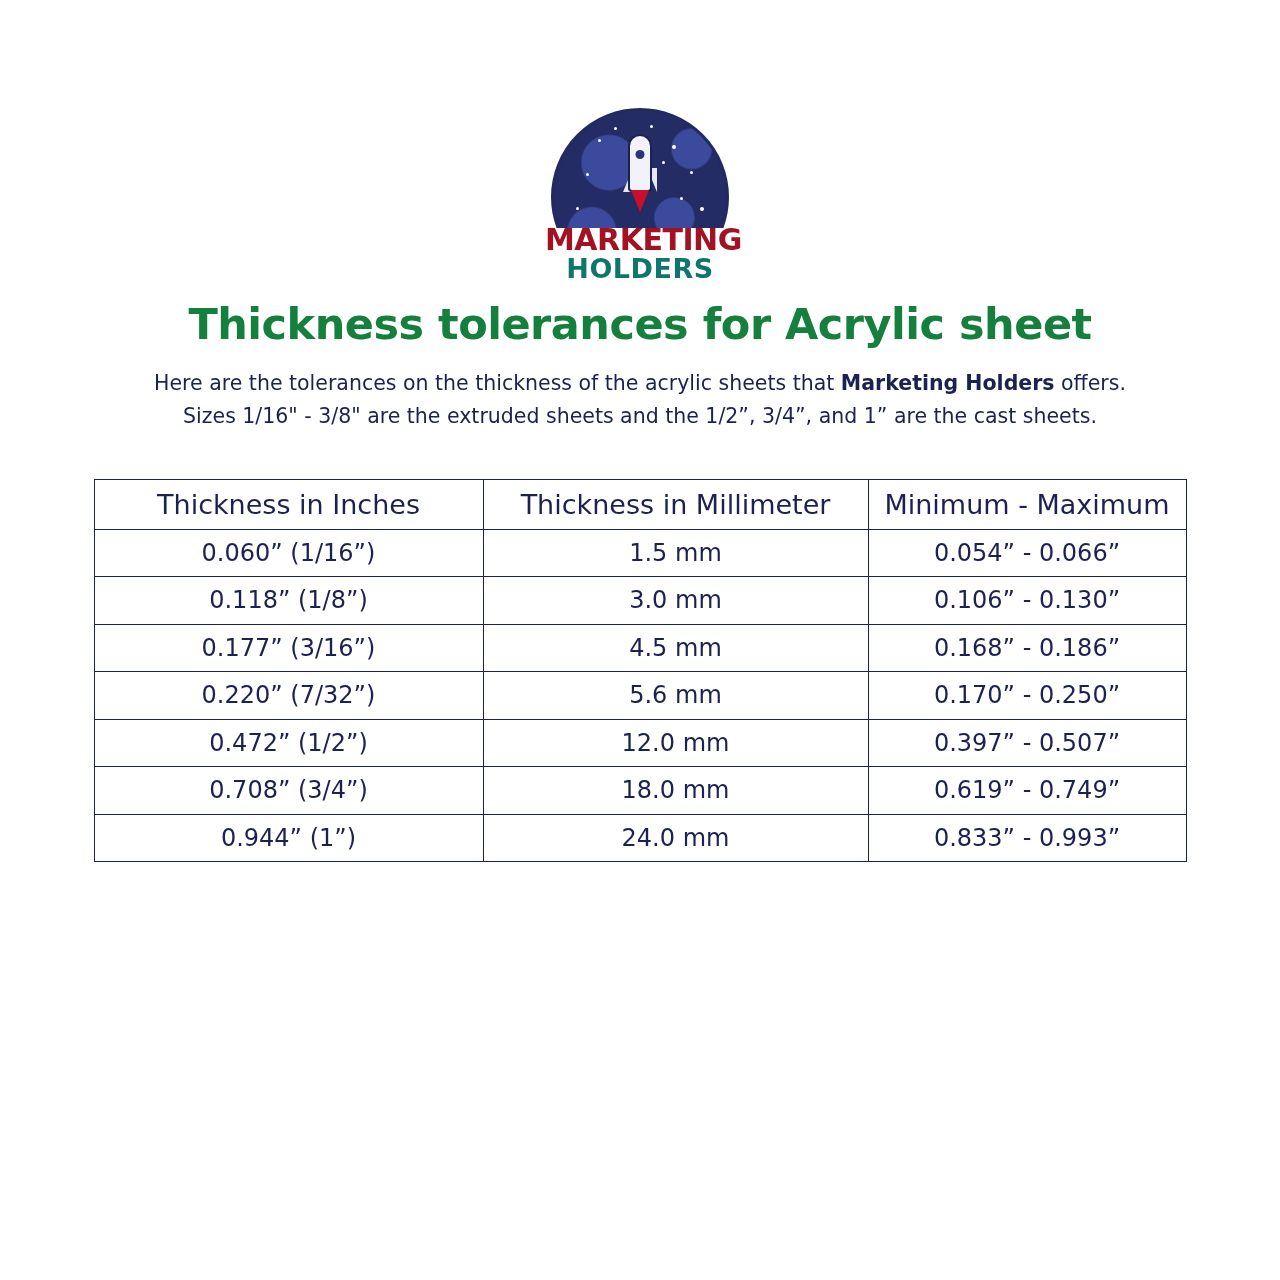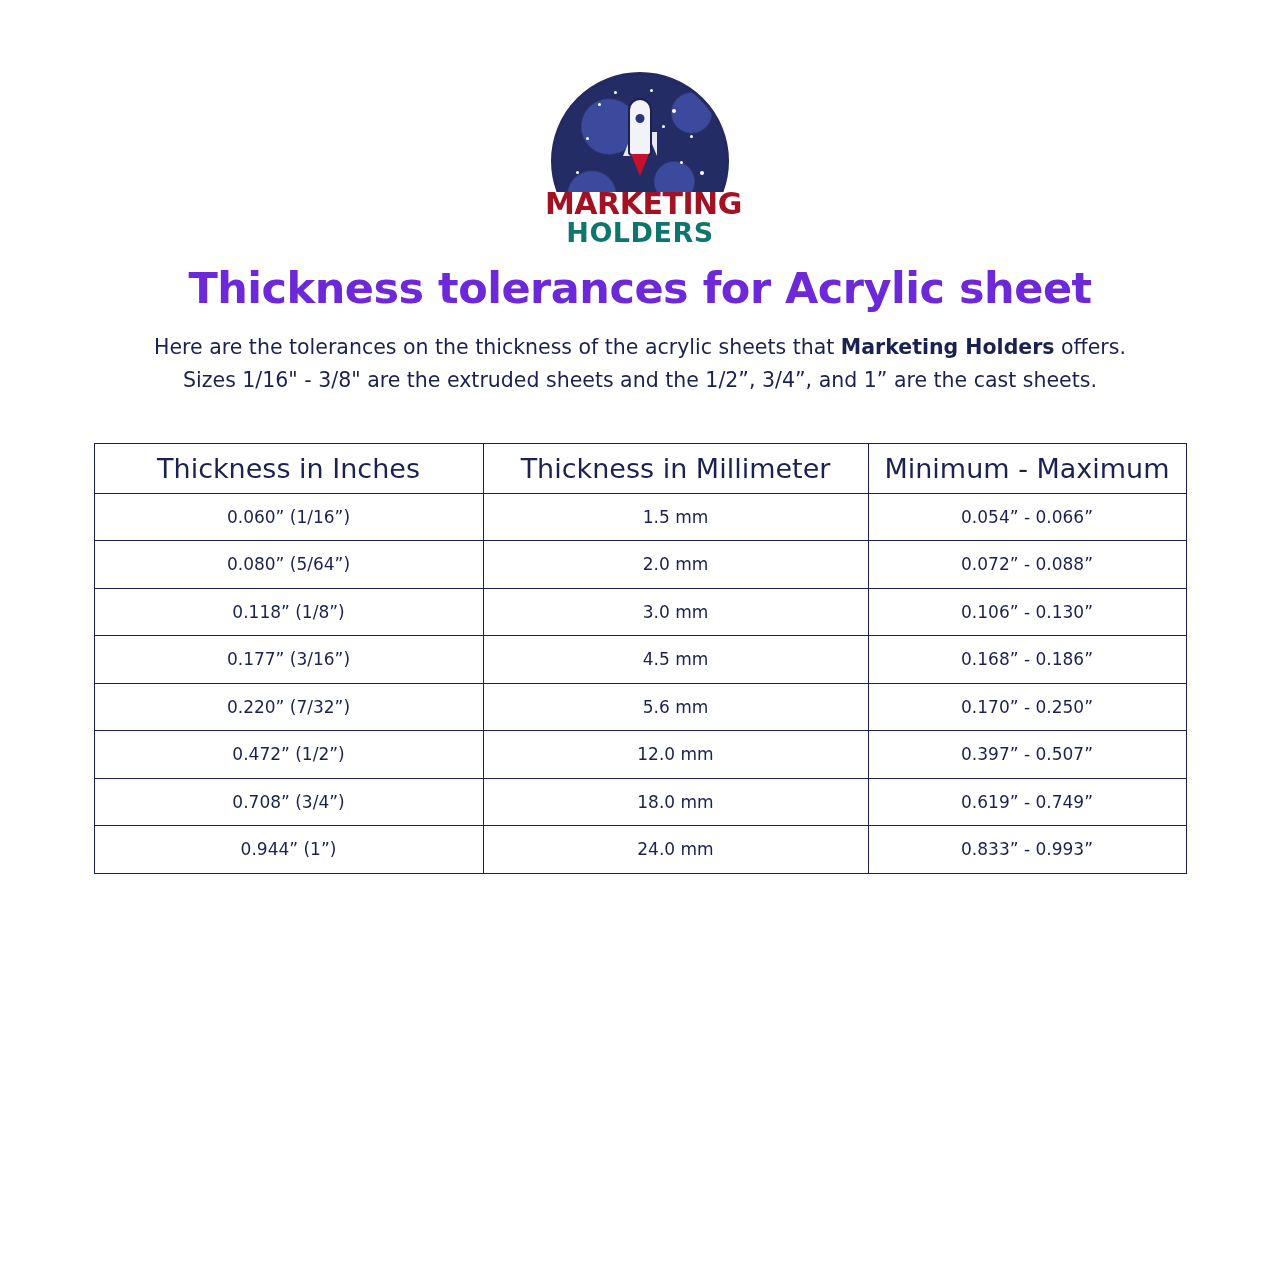--- a/index.html
+++ b/index.html
@@ -17,21 +17,21 @@
   .page {
     width: 1280px;
     height: 1280px;
     position: relative;
     box-sizing: border-box;
     padding: 0 64px;
   }
 
   
   .logo-wrap {
-    padding-top: 72px;
+    padding-top: 108px;
     display: flex;
     justify-content: center;
   }
   .logo {
     width: 190px;
     height: 175px;
     position: relative;
   }
   .logo-badge {
     position: absolute;
@@ -147,21 +147,21 @@
     font-family: "DejaVu Sans", sans-serif;
   }
 
   
   h1.title {
     margin: 16px 0 0 0;
     text-align: center;
     font-size: 43px;
     font-weight: 700;
     letter-spacing: -0.5px;
-    color: #6d28d9;
+    color: #15803d;
   }
   .subtitle {
     margin: 18px auto 10px auto;
     text-align: center;
     font-size: 20.5px;
     line-height: 1.6;
     color: #1b2150;
     max-width: 1160px;
   }
   .subtitle .bold { font-weight: 700; }
@@ -182,21 +182,21 @@
     color: #1b2150;
     font-weight: 400;
     padding: 0;
     height: 46.5px;
   }
   table.tol th {
     font-size: 27px;
     height: 49px;
   }
   table.tol td {
-    font-size: 17px;
+    font-size: 24px;
     margin-top: 35px;
   }
   table.tol col.c1 { width: 389px; }
   table.tol col.c2 { width: 385px; }
   table.tol col.c3 { width: 318px; }
 </style>
 </head>
 <body>
 
 <div class="page">
@@ -252,25 +252,20 @@
           <th>Minimum - Maximum</th>
         </tr>
       </thead>
       <tbody>
         <tr>
           <td>0.060” (1/16”)</td>
           <td>1.5 mm</td>
           <td>0.054” - 0.066”</td>
         </tr>
         <tr>
-          <td>0.080” (5/64”)</td>
-          <td>2.0 mm</td>
-          <td>0.072” - 0.088”</td>
-        </tr>
-        <tr>
           <td>0.118” (1/8”)</td>
           <td>3.0 mm</td>
           <td>0.106” - 0.130”</td>
         </tr>
         <tr>
           <td>0.177” (3/16”)</td>
           <td>4.5 mm</td>
           <td>0.168” - 0.186”</td>
         </tr>
         <tr>

